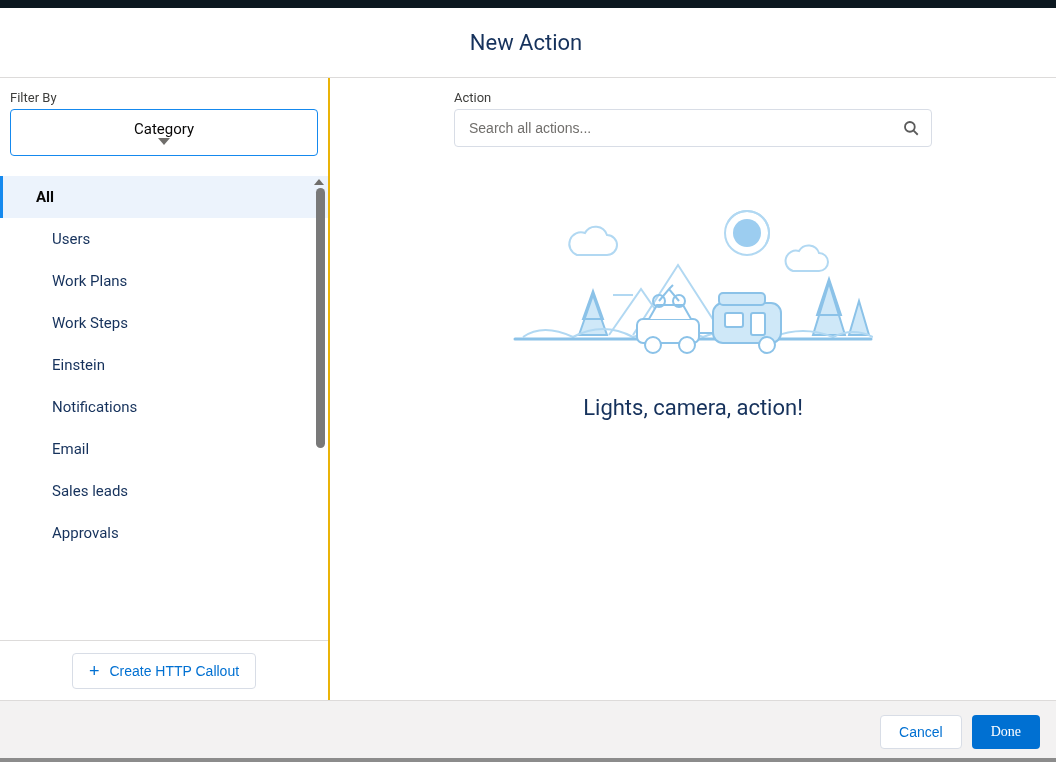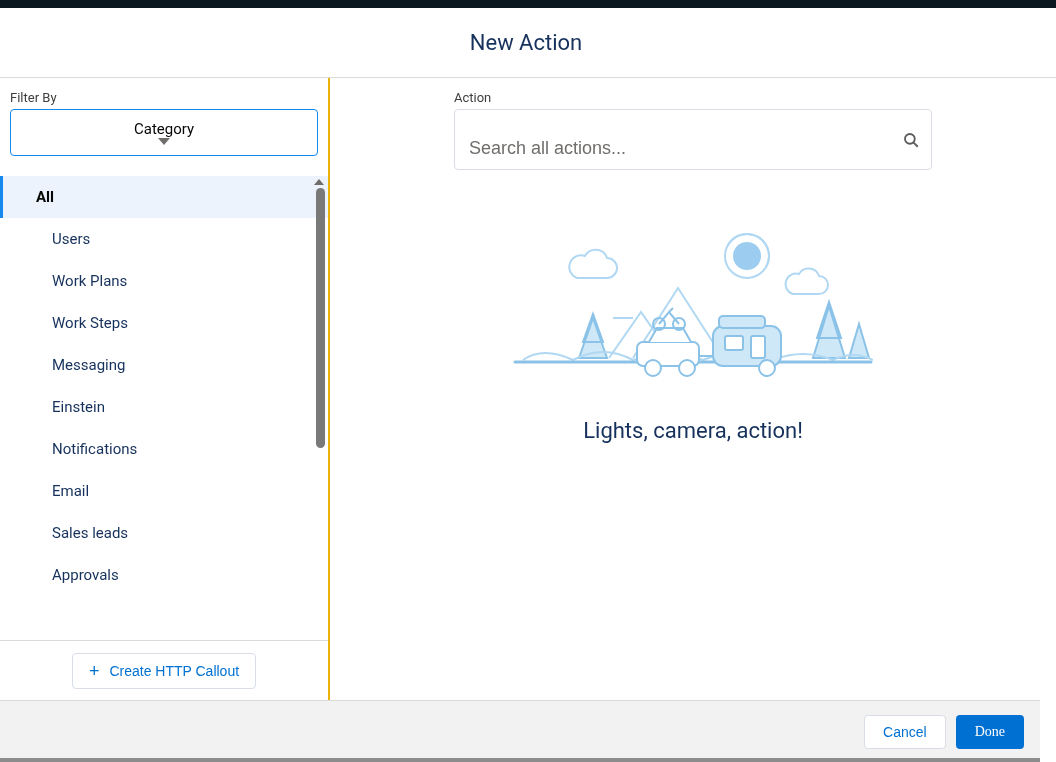--- a/index.html
+++ b/index.html
@@ -143,22 +143,22 @@
       color: #3e3e3c;
       margin-bottom: 4px;
     }
     .search-wrap {
       position: relative;
     }
     .search-input {
       width: 100%;
       border: 1px solid #d8dde6;
       border-radius: 4px;
-      padding: 28px 40px 10px 14px;
-      font-size: 18px;
+      padding: 10px 40px 10px 14px;
+      font-size: 14px;
       color: #16325c;
     }
     .search-input::placeholder {
       color: #706e6b;
     }
     .search-icon {
       position: absolute;
       right: 12px;
       top: 50%;
       transform: translateY(-50%);
@@ -181,21 +181,21 @@
     .empty-subtitle {
       text-align: center;
       font-size: 14px;
       color: #3e3e3c;
       margin-top: 14px;
     }
     .footer {
       position: absolute;
       bottom: 0;
       left: 0;
-      right: 16px;
+      right: 0;
       height: 62px;
       border-top: 1px solid #dddbda;
       background: #f3f2f2;
       display: flex;
       align-items: center;
       justify-content: flex-end;
       padding: 0 16px;
       gap: 10px;
     }
     .btn {
@@ -249,21 +249,20 @@
     </div>
 
     <div class="list-container">
       <div class="list-scroll-indicator-top"></div>
       <div class="list-scrollbar"></div>
       <ul class="category-list">
         <li class="category-item selected"><span>All</span></li>
         <li class="category-item"><span>Users</span></li>
         <li class="category-item"><span>Work Plans</span></li>
         <li class="category-item"><span>Work Steps</span></li>
-        <li class="category-item"><span>Messaging</span></li>
         <li class="category-item"><span>Einstein</span></li>
         <li class="category-item"><span>Notifications</span></li>
         <li class="category-item"><span>Email</span></li>
         <li class="category-item"><span>Sales leads</span></li>
         <li class="category-item"><span>Approvals</span></li>
       </ul>
     </div>
 
     <div class="sidebar-footer">
       <button class="http-callout-btn">

